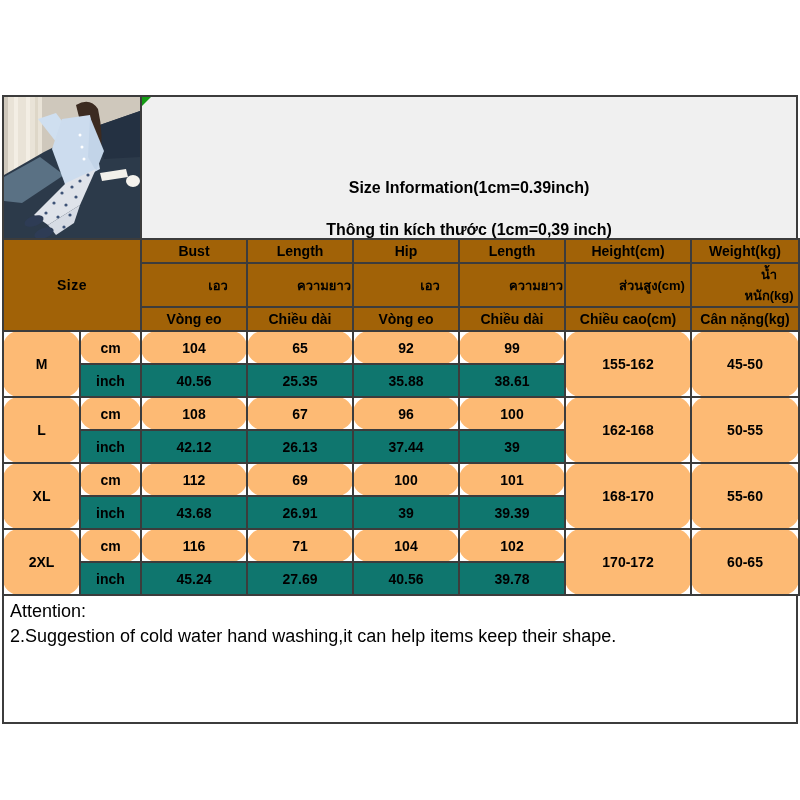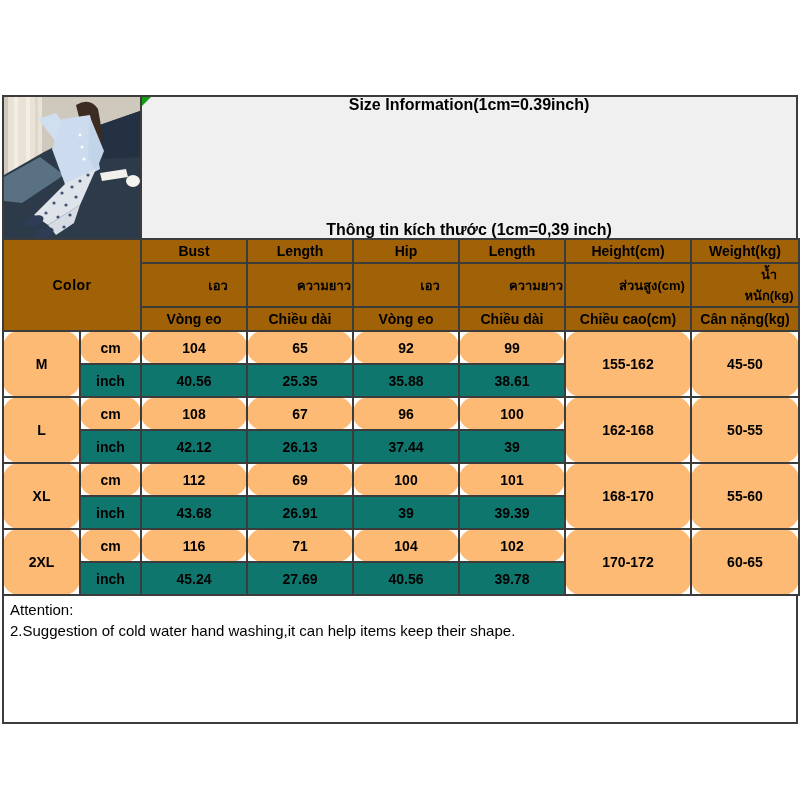--- a/index.html
+++ b/index.html
@@ -41,23 +41,23 @@
   .title-cell {
     flex: 1;
     height: 145px;
     box-sizing: border-box;
     border: 2px solid #3c3c3c;
     border-left: none;
     background: #f0f0f0;
     position: relative;
     display: flex;
     flex-direction: column;
-    justify-content: space-between;
+    justify-content: flex-end;
     align-items: center;
-    gap: 10px;
+    gap: 26px;
     font-weight: bold;
     font-size: 16px;
     line-height: 1;
   }
   .corner-marker {
     position: absolute;
     top: 0;
     left: 0;
     width: 0;
     height: 0;
@@ -92,21 +92,21 @@
   td.size-name { background: #e5e5e5; font-size: 15px; }
   td.range-cell { background: #f3f3f3; }
   
   .attention {
     box-sizing: border-box;
     border: 2px solid #3c3c3c;
     margin-top: -2px;
     min-height: 130px;
     padding: 3px 6px 6px 6px;
     background: #ffffff;
-    font-size: 15px;
+    font-size: 18px;
     font-weight: normal;
     line-height: 1.4;
     text-align: left;
   }
 </style>
 </head>
 <body>
 
 <div class="page">
   <div class="sheet">
@@ -176,21 +176,21 @@
           <col style="width:61px">
         <col style="width:106px">
           <col style="width:106px">
         <col style="width:106px">
           <col style="width:106px">
         <col style="width:126px">
           <col style="width:108px">
       </colgroup>
       <tbody>
         <tr class="hdr-row">
-          <td class="size-cell" colspan="2" rowspan="3">Color</td>
+          <td class="size-cell" colspan="2" rowspan="3">Size</td>
           <td>Bust</td>
           <td>Length</td>
           <td>Hip</td>
           <td>Length</td>
           <td>Height(cm)</td>
           <td>Weight(kg)</td>
         </tr>
         <tr class="hdr-row th-row">
           <td>เอว</td>
           <td>ความยาว</td>

